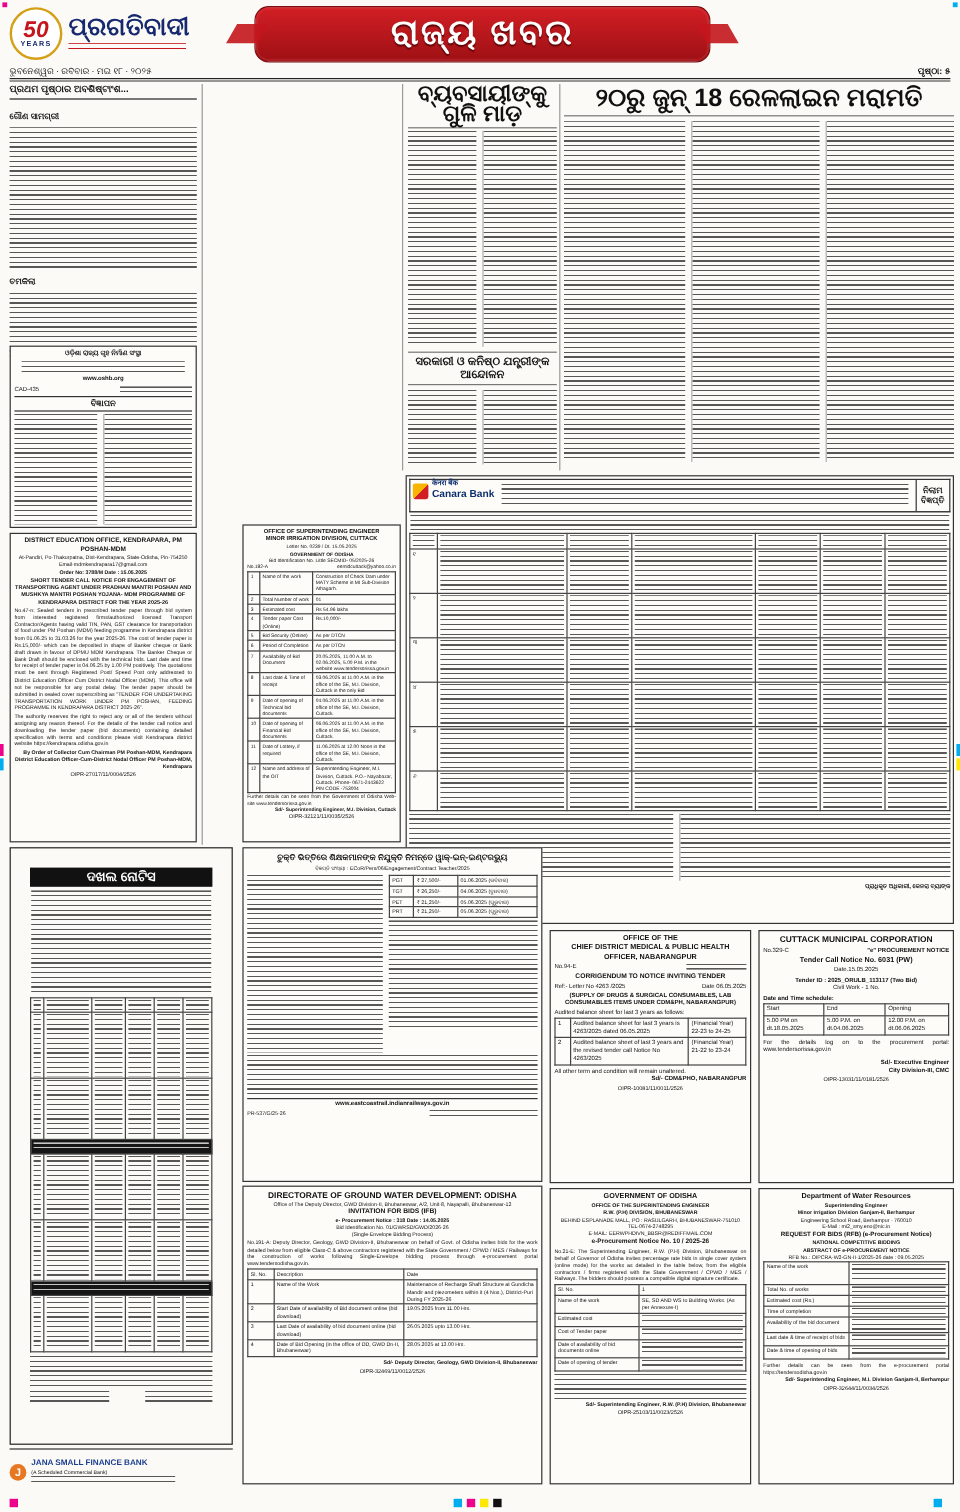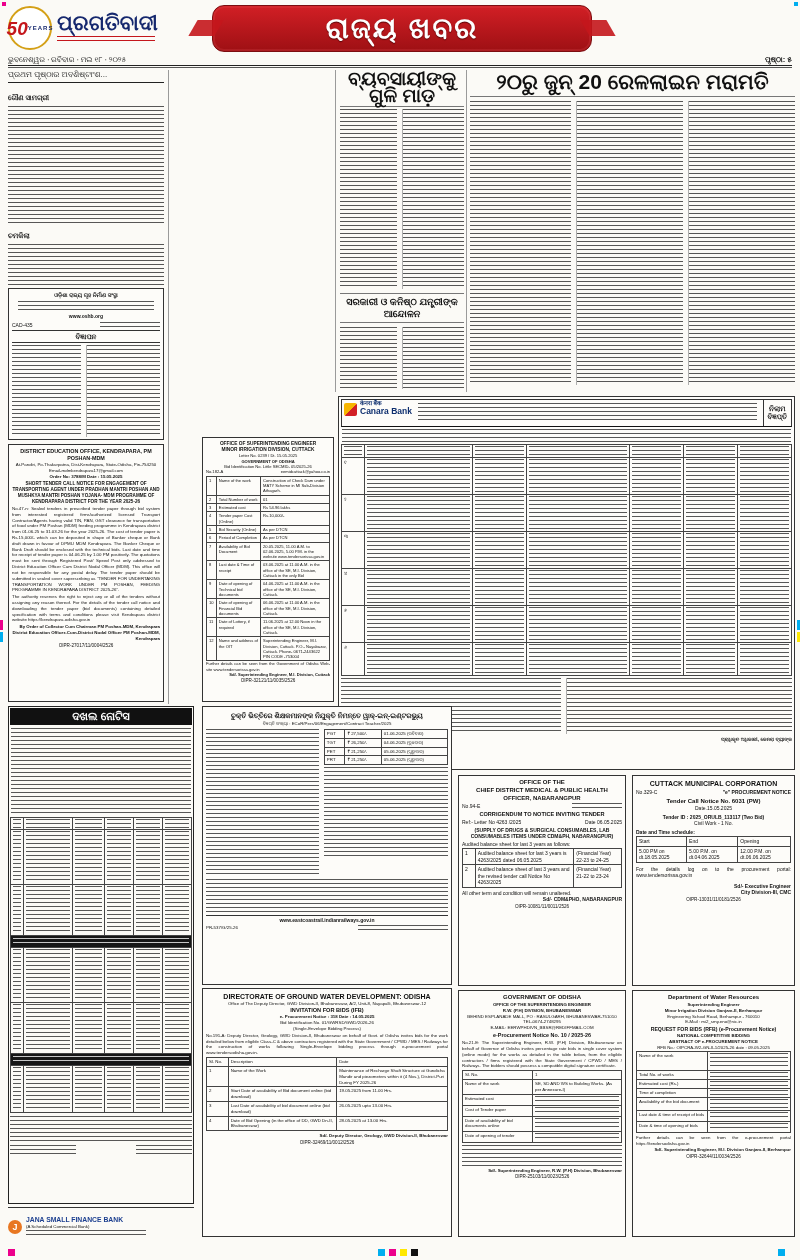--- a/index.html
+++ b/index.html
@@ -11,37 +11,37 @@
   .j{text-align:justify}
   .lines{background-image:repeating-linear-gradient(to bottom,#2e2e2e 0,#2e2e2e 1px,transparent 1px,transparent 4px);opacity:.8;}
   .lines.red{background-image:repeating-linear-gradient(to bottom,#c4161c 0,#c4161c 1px,transparent 1px,transparent 4px);opacity:1;}
   .lines.w{background-image:repeating-linear-gradient(to bottom,#f2f2f2 0,#f2f2f2 1px,transparent 1px,transparent 4px);}
   .cols{display:flex;gap:5px}
   .cols>div{flex:1;min-width:0}
   .cols>div+div{border-left:0.6px solid #9a9a9a;padding-left:5px}
   .vrule{position:absolute;width:0.7px;background:#9a9a9a;}
   
   .logo{position:absolute;left:8px;top:6px;display:flex;align-items:center;gap:5px}
-  .logo50{position:relative;width:40px;height:40px;border:2px solid #d4a017;border-radius:50%;display:flex;flex-direction:row;align-items:center;justify-content:center;background:#fff}
+  .logo50{position:relative;width:40px;height:40px;border:2px solid #d4a017;border-radius:50%;display:flex;flex-direction:column;align-items:center;justify-content:center;background:#fff}
   .n50{font-size:19px;font-weight:bold;color:#c4161c;line-height:17px;font-style:italic}
   .yrs{font-size:6px;font-weight:bold;color:#16286e;letter-spacing:1px}
   .pname{font-size:21px;font-weight:bold;color:#16286e;line-height:22px}
   .banner{position:absolute;left:212px;top:5px;width:378px;height:45px;background:linear-gradient(#d21f25,#9e1014);border-radius:12px;border:1.5px solid #7c0d10;display:flex;align-items:center;justify-content:center;box-shadow:inset 0 0 0 2px #e8565b33}
   .banner-title{font-size:29px;font-weight:bold;color:#fff;text-shadow:0 1px 1px #5c0608;letter-spacing:2px}
   .banner-wing{position:absolute;top:14px;width:26px;height:16px;background:#c4161c;opacity:.9}
   .banner-wing.left{left:-20px;transform:skew(-30deg)}
   .banner-wing.right{right:-20px;transform:skew(30deg)}
   .dateline-row{position:absolute;left:8px;top:52px;width:784px;height:13px;border-bottom:1.6px solid #222;display:flex;justify-content:space-between;align-items:flex-end;font-size:7.5px}
   .hairline{position:absolute;left:8px;top:67px;width:784px;height:0;border-top:0.6px solid #555}
   
   .kicker{font-size:9.5px;font-weight:bold;text-align:center}
   .h-main{font-size:15px;font-weight:bold;text-align:center;line-height:17px;border-bottom:0.8px solid #777;padding-bottom:2px;margin-bottom:2px}
   .h-sub{font-size:12px;font-weight:bold;text-align:center;border-top:0.8px solid #777;border-bottom:0.8px solid #777;padding:2px 0;margin:4px 0}
   .h-45{font-size:21px;font-weight:bold;text-align:center;line-height:23px;border-bottom:0.8px solid #777;padding-bottom:3px;margin-bottom:4px}
-  .cont-head{font-size:8px;font-weight:normal;border-bottom:1px solid #222;padding-bottom:2px;margin-bottom:3px}
+  .cont-head{font-size:8px;font-weight:bold;border-bottom:1px solid #222;padding-bottom:2px;margin-bottom:3px}
   .leadword{font-size:7px;font-weight:bold}
   .t5{font-size:5px;line-height:1.3}
   .t45{font-size:4.4px;line-height:1.32}
   .t4{font-size:4.1px;line-height:1.3}
   table{border-collapse:collapse;width:100%}
   .nt td,.nt th{border:0.6px solid #444;padding:1px 2px;vertical-align:top;text-align:left;font-weight:normal}
   .band td{background:#161616;padding:2px}
   .blackbar{background:#111;color:#fff}
   .oipr{text-align:center;font-size:4.6px;margin-top:1px}
   .sig{text-align:right;font-weight:bold}
@@ -120,21 +120,21 @@
     <div class="center">Email-mdmkendrapara17@gmail.com</div>
     <div class="center b">Order No: 3788/M  Date : 15.05.2025</div>
     <div class="center b" style="font-size:4.6px;margin:1px 0">SHORT TENDER CALL NOTICE FOR ENGAGEMENT OF TRANSPORTING AGENT UNDER PRADHAN MANTRI POSHAN AND MUSHKYA MANTRI POSHAN YOJANA- MDM PROGRAMME OF KENDRAPARA DISTRICT FOR THE YEAR 2025-26</div>
     <div class="j">No.47-n: Sealed tenders in prescribed tender paper through bid system from interested registered firms/authorized licensed Transport Contractor/Agents having valid TIN, PAN, GST clearance for transportation of food under PM Poshan (MDM) feeding programme in Kendrapara district from 01.06.25 to 31.03.26 for the year 2025-26. The cost of tender paper is Rs.15,000/- which can be deposited in shape of Banker cheque or Bank draft drawn in favour of DPMU MDM Kendrapara. The Banker Cheque or Bank Draft should be enclosed with the technical bids. Last date and time for receipt of tender paper is 04.06.25 by 1.00 PM positively. The quotations must be sent through Registered Post/ Speed Post only addressed to District Education Officer Cum District Nodal Officer (MDM). This office will not be responsible for any postal delay. The tender paper should be submitted in sealed cover superscribing as "TENDER FOR UNDERTAKING TRANSPORTATION WORK UNDER PM POSHAN, FEEDING PROGRAMME IN KENDRAPARA DISTRICT 2025-26".</div>
     <div class="j" style="margin-top:1px">The authority reserves the right to reject any or all of the tenders without assigning any reason thereof. For the details of the tender call notice and downloading the tender paper (bid documents) containing detailed specification with terms and conditions please visit Kendrapara district website https://kendrapara.odisha.gov.in</div>
     <div class="sig" style="font-size:4.4px;margin-top:1px">By Order of Collector Cum Chairman PM Poshan-MDM, Kendrapara</div>
     <div class="sig" style="font-size:4.4px">District Education Officer-Cum-District Nodal Officer PM Poshan-MDM, Kendrapara</div>
     <div class="oipr">OIPR-27017/11/0004/2526</div>
   </div>
 
-  <div class="abs" style="left:8px;top:706px;width:186px;height:498px;border:1px solid #222;padding:1px;box-sizing:border-box">
+  <div class="abs" style="left:8px;top:706px;width:186px;height:498px;border:1px solid #222;padding:16px;box-sizing:border-box">
     <div class="blackbar center b" style="font-size:11px;padding:2px 0">ଦଖଲ ନୋଟିସ</div>
     <div class="lines" style="height:86px;margin:3px 1px"></div>
     <table class="nt">
       <tbody>
           <tr>
         <td style="width:7%">
               <div class="lines" style="height:9px"></div>
             </td>
         <td style="width:27%">
               <div class="lines" style="height:9px"></div>
@@ -367,21 +367,21 @@
       <div class="lines" style="height:180px"></div>
     </div>
     <div class="h-sub" style="font-size:9.5px">ସରକାରୀ ଓ କନିଷ୍ଠ ଯନ୍ତ୍ରୀଙ୍କ ଆନ୍ଦୋଳନ</div>
     <div class="cols">
       <div class="lines" style="height:62px"></div>
       <div class="lines" style="height:62px"></div>
     </div>
   </div>
 
   <div class="abs" style="left:470px;top:70px;width:325px;height:322px">
-    <div class="h-45">୨୦ରୁ ଜୁନ୍ 20 ରେଳଲାଇନ ମରାମତି</div>
+    <div class="h-45">୨୦ରୁ ଜୁନ୍ 18 ରେଳଲାଇନ ମରାମତି</div>
     <div class="cols">
       <div class="lines" style="height:284px"></div>
       <div class="lines" style="height:284px"></div>
       <div class="lines" style="height:284px"></div>
     </div>
   </div>
 
   <div class="abs nbox" style="left:338px;top:396px;width:457px;height:374px;padding:2px">
     <div class="canara-head">
       <div style="display:flex;align-items:flex-start">

